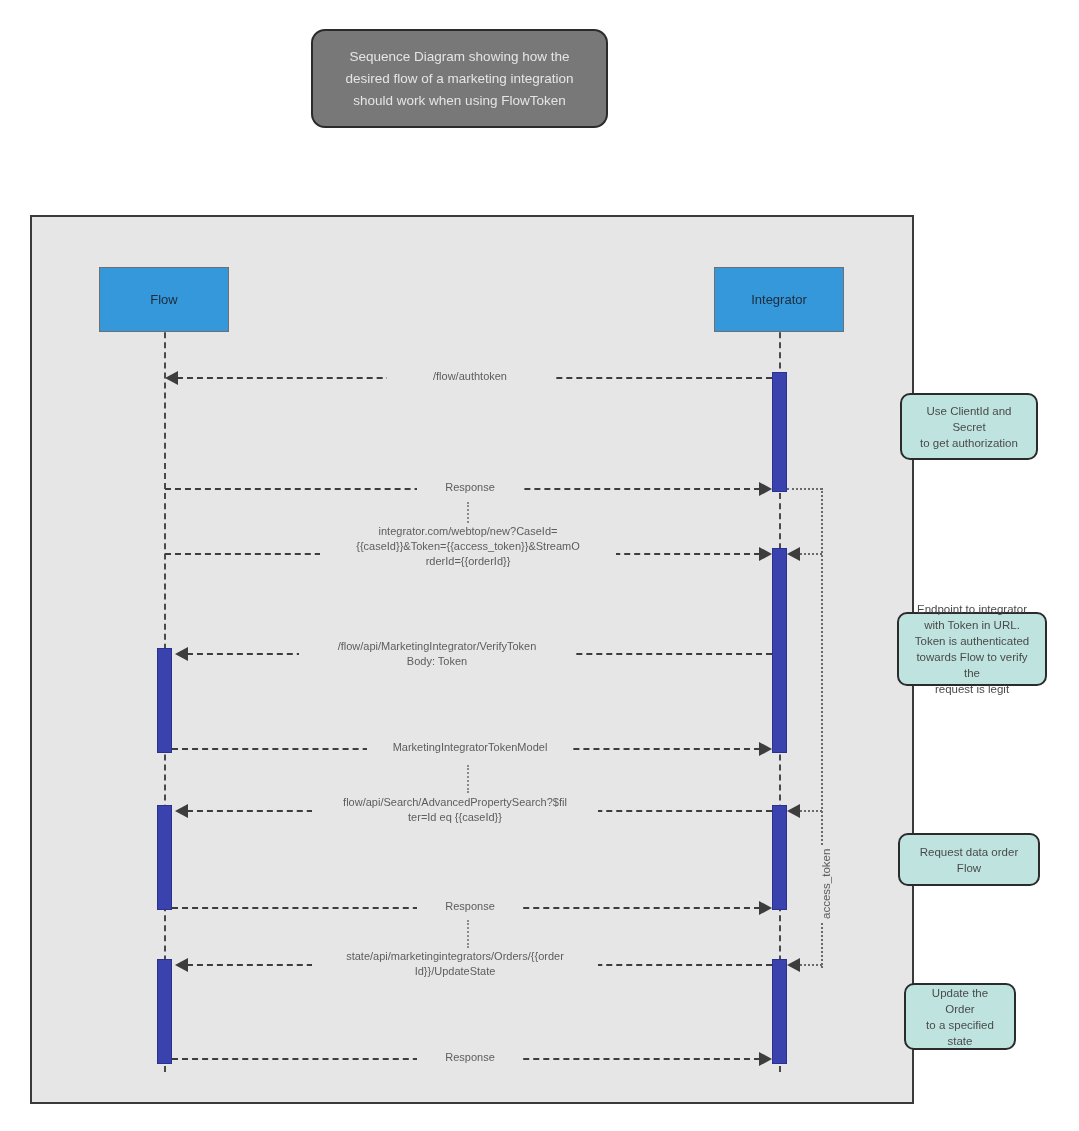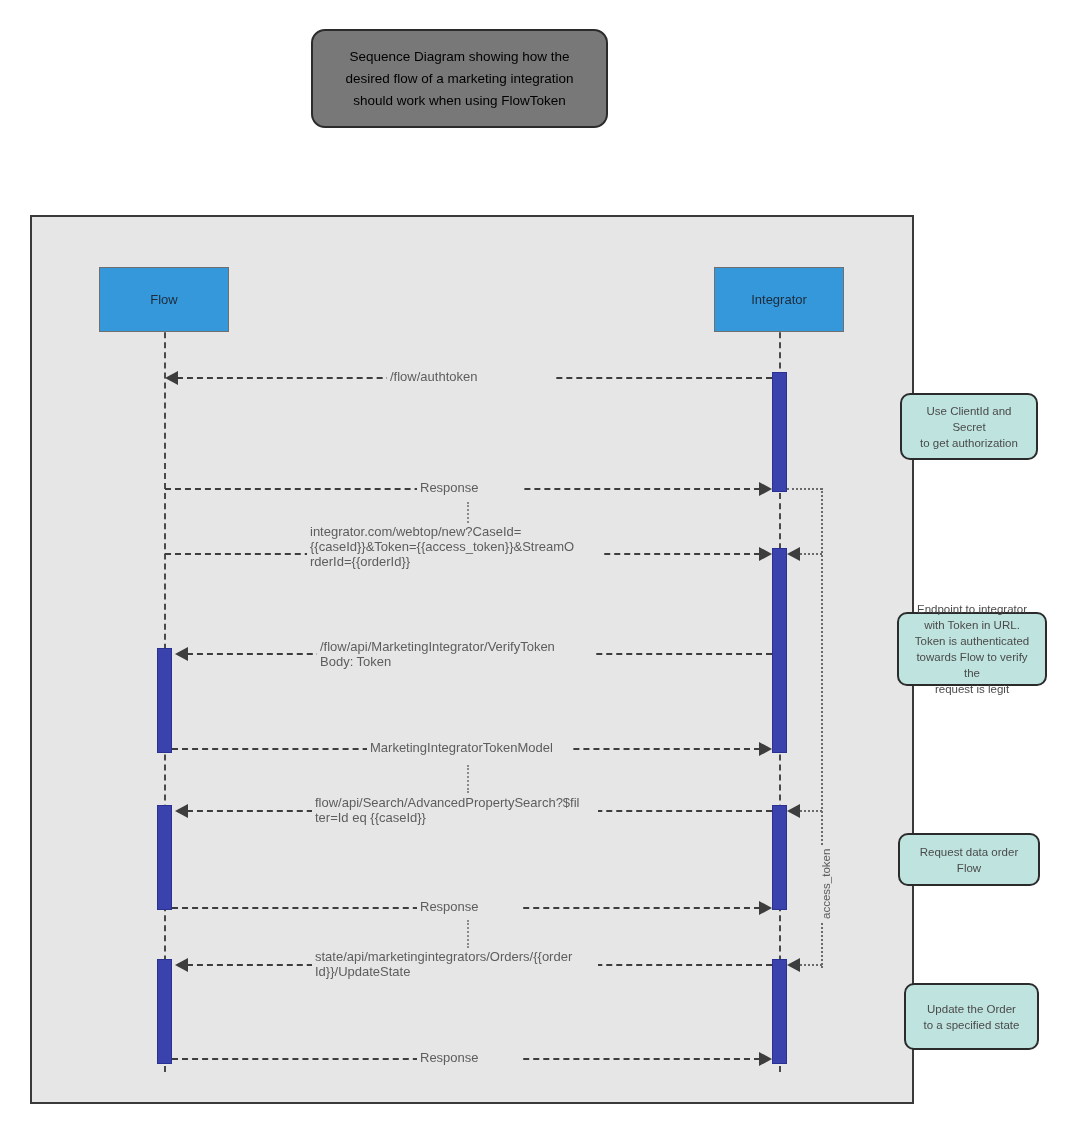--- a/index.html
+++ b/index.html
@@ -23,21 +23,21 @@
     width: 297px;
     height: 99px;
     background: #787878;
     border: 2px solid #2b2b2b;
     border-radius: 14px;
     box-sizing: border-box;
     display: flex;
     align-items: center;
     justify-content: center;
     text-align: center;
-    color: #000000;
+    color: #e5e5e5;
     font-size: 13.5px;
     line-height: 22px;
     padding: 0 14px;
     box-sizing: border-box;
     white-space: pre-line;
   }
 
   
   #canvas {
     position: absolute;
@@ -91,23 +91,23 @@
     height: 0;
     border-top: 7px solid transparent;
     border-bottom: 7px solid transparent;
   }
   .arrow-left  { border-right: 13px solid #3d3d3d; }
   .arrow-right { border-left: 13px solid #3d3d3d; }
 
   .msg-label {
     position: absolute;
     color: #5d5d5d;
-    font-size: 13px;
+    font-size: 11px;
     line-height: 15px;
-    text-align: left;
+    text-align: center;
     background: #e6e6e6;
     padding: 0 3px;
     white-space: pre-line;
   }
 
   
   .sep-dots {
     position: absolute;
     width: 0;
     border-left: 2px dotted #8a8a8a;
@@ -182,27 +182,27 @@
   <div class="msg-label" style="left:355px; top:152px; width:160px;">/flow/authtoken</div>
 
   <div class="msg-line" style="left:133px; top:271px; width:595px;"></div>
   <div class="arrow-head arrow-right" style="left:727px; top:265px;"></div>
   <div class="msg-label" style="left:385px; top:263px; width:100px;">Response</div>
 
   <div class="sep-dots" style="left:435px; top:285px; height:28px;"></div>
 
   <div class="msg-line" style="left:133px; top:336px; width:595px;"></div>
   <div class="arrow-head arrow-right" style="left:727px; top:330px;"></div>
-  <div class="msg-label" style="left:275px; top:307px; width:290px;">integrator.com/webtop/new?CaseId=
+  <div class="msg-label" style="left:288px; top:307px; width:290px;">integrator.com/webtop/new?CaseId=
 {{caseId}}&amp;Token={{access_token}}&amp;StreamO
 rderId={{orderId}}</div>
 
   <div class="msg-line" style="left:145px; top:436px; width:595px;"></div>
   <div class="arrow-head arrow-left" style="left:143px; top:430px;"></div>
-  <div class="msg-label" style="left:285px; top:422px; width:270px;">/flow/api/MarketingIntegrator/VerifyToken
+  <div class="msg-label" style="left:267px; top:422px; width:270px;">/flow/api/MarketingIntegrator/VerifyToken
 Body: Token</div>
 
   <div class="msg-line" style="left:140px; top:531px; width:588px;"></div>
   <div class="arrow-head arrow-right" style="left:727px; top:525px;"></div>
   <div class="msg-label" style="left:335px; top:523px; width:200px;">MarketingIntegratorTokenModel</div>
 
   <div class="sep-dots" style="left:435px; top:548px; height:28px;"></div>
 
   <div class="msg-line" style="left:145px; top:593px; width:595px;"></div>
   <div class="arrow-head arrow-left" style="left:143px; top:587px;"></div>
@@ -244,14 +244,14 @@
 to get authorization</div>
 
 <div class="note-box" style="left:897px; top:612px; width:150px; height:74px;">Endpoint to integrator
 with Token in URL.
 Token is authenticated
 towards Flow to verify the
 request is legit</div>
 
 <div class="note-box" style="left:898px; top:833px; width:142px; height:53px;">Request data order Flow</div>
 
-<div class="note-box" style="left:904px; top:983px; width:135px; height:67px;">Update the Order
+<div class="note-box" style="left:904px; top:983px; width:112px; height:67px;">Update the Order
 to a specified state</div>
 
 </body></html>

